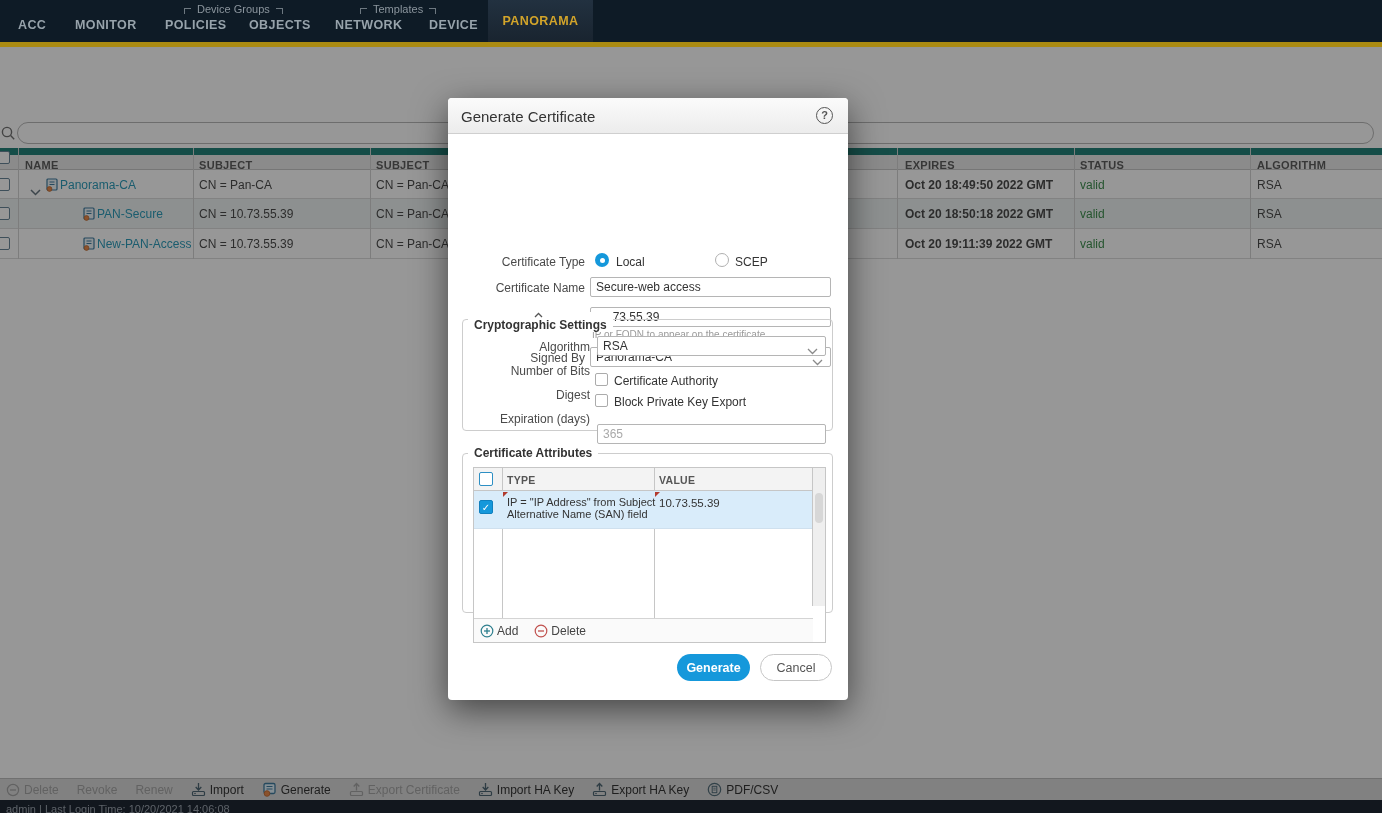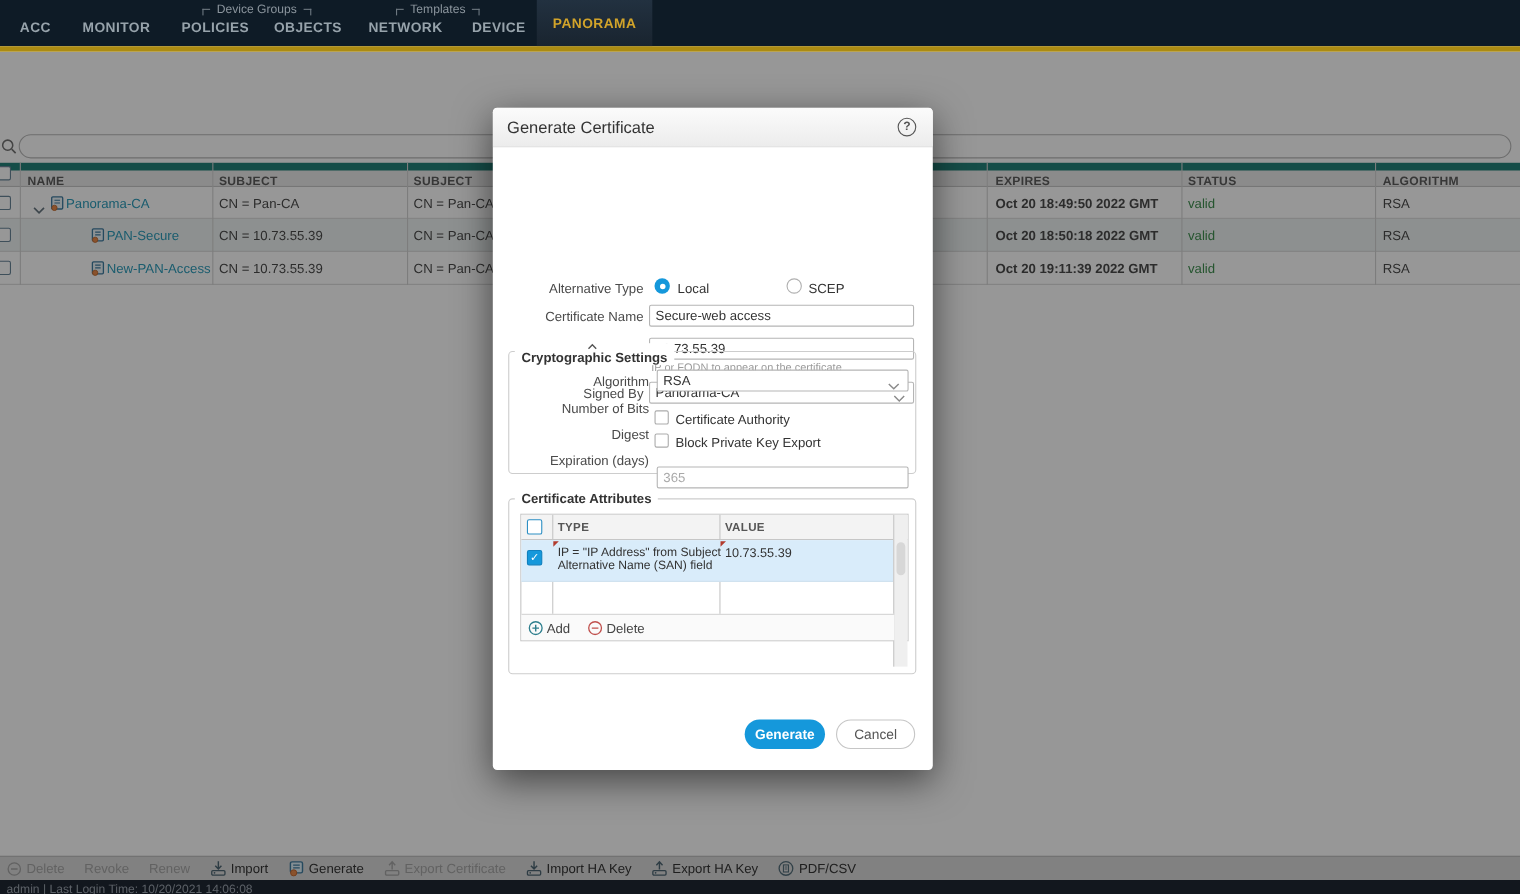--- a/index.html
+++ b/index.html
@@ -79,21 +79,21 @@
   .dcblabel { position:absolute; left:166px; font-size:12px; color:#333; }
 
   .fieldset { position:absolute; left:14px; width:371px; border:1px solid #cdcdcd; border-radius:4px; }
   .fs-crypto { top:221px; height:112px; }
   .fs-attr { top:355px; height:160px; }
   .legend { position:absolute; background:#fff; padding:0 6px; font-size:12px; font-weight:700; color:#333; display:flex; align-items:center;flex-direction:column; }
   .lg-crypto { left:20px; top:214px; }
   .lg-attr { left:20px; top:348px; }
   .legend svg { margin-right:4px; }
 
-  .attr-table { position:absolute; left:25px; top:369px; width:353px; height:116px; border:1px solid #c6c6c6; background:#fff; }
+  .attr-table { position:absolute; left:25px; top:369px; width:353px; height:176px; border:1px solid #c6c6c6; background:#fff; }
   .at-head { position:absolute; left:0; top:0; width:100%; height:23px; background:#f3f3f3; border-bottom:1px solid #c6c6c6; }
   .at-hcell { position:absolute; top:6px; font-size:10.5px; font-weight:700; color:#555; letter-spacing:.3px; }
   .at-vl { position:absolute; top:0; width:1px; height:100%; background:#c6c6c6; }
   .at-cball { position:absolute; left:5px; top:4px; width:14px; height:14px; border:1.5px solid #2d8fc4; border-radius:2px; background:#fff; cursor:pointer; }
   .at-row { position:absolute; left:0; top:23px; width:339px; height:38px; background:#d9ecfa; border-bottom:1px solid #cfe0ee; cursor:pointer; }
   .at-cb { position:absolute; left:5px; top:9px; width:14px; height:14px; background:#1598db; border:1px solid #1080be; border-radius:2px; color:#fff; font-size:10px; line-height:14px; text-align:center; cursor:pointer; }
   .wedge { position:absolute; width:0; height:0; border-top:5px solid #b23b2e; border-right:5px solid transparent; }
   .at-type { position:absolute; left:33px; top:6px; font-size:11px; color:#333; line-height:11.5px; }
   .at-val { position:absolute; left:185px; top:6px; font-size:11.5px; color:#333; }
   .at-scroll { position:absolute; right:0; top:0; width:13px; height:138px; background:#efefef; border-left:1px solid #c6c6c6; cursor:pointer; }
@@ -290,21 +290,21 @@
     </div>
   </div>
   <div class="goldbar"></div>
 
   <div class="dialog">
     <div class="dlg-header">
       <span class="dlg-title">Generate Certificate</span>
       <span class="help-icon">?</span>
     </div>
 
-    <span class="dl" style="top:157px;">Alternative Type</span>
+    <span class="dl" style="top:157px;">Certificate Type</span>
     <span class="radio sel" style="left:147px; top:155px;"></span>
     <span class="rlabel" style="left:168px; top:157px;">Local</span>
     <span class="radio unsel" style="left:267px; top:155px;"></span>
     <span class="rlabel" style="left:287px; top:157px;">SCEP</span>
 
     <span class="dl" style="top:183px;">Certificate Name</span>
     <input class="din" style="top: 179px;" type="text" value="Secure-web access">
 
     <span class="dl" style="top:213px;">Common Name</span>
     <input class="din" style="top: 209px;" type="text" value="10.73.55.39">

